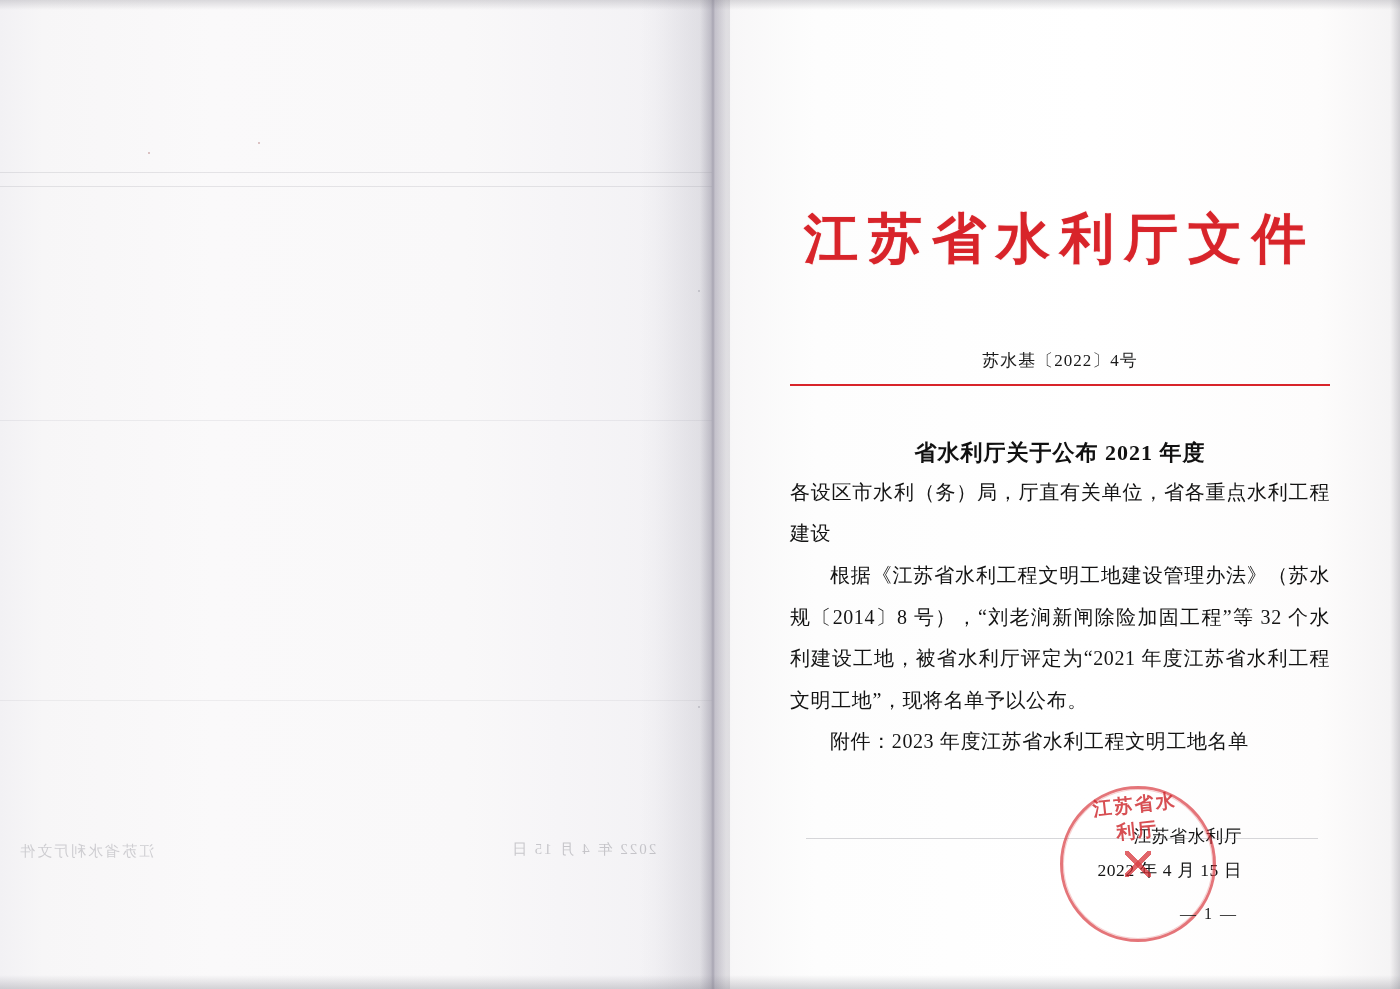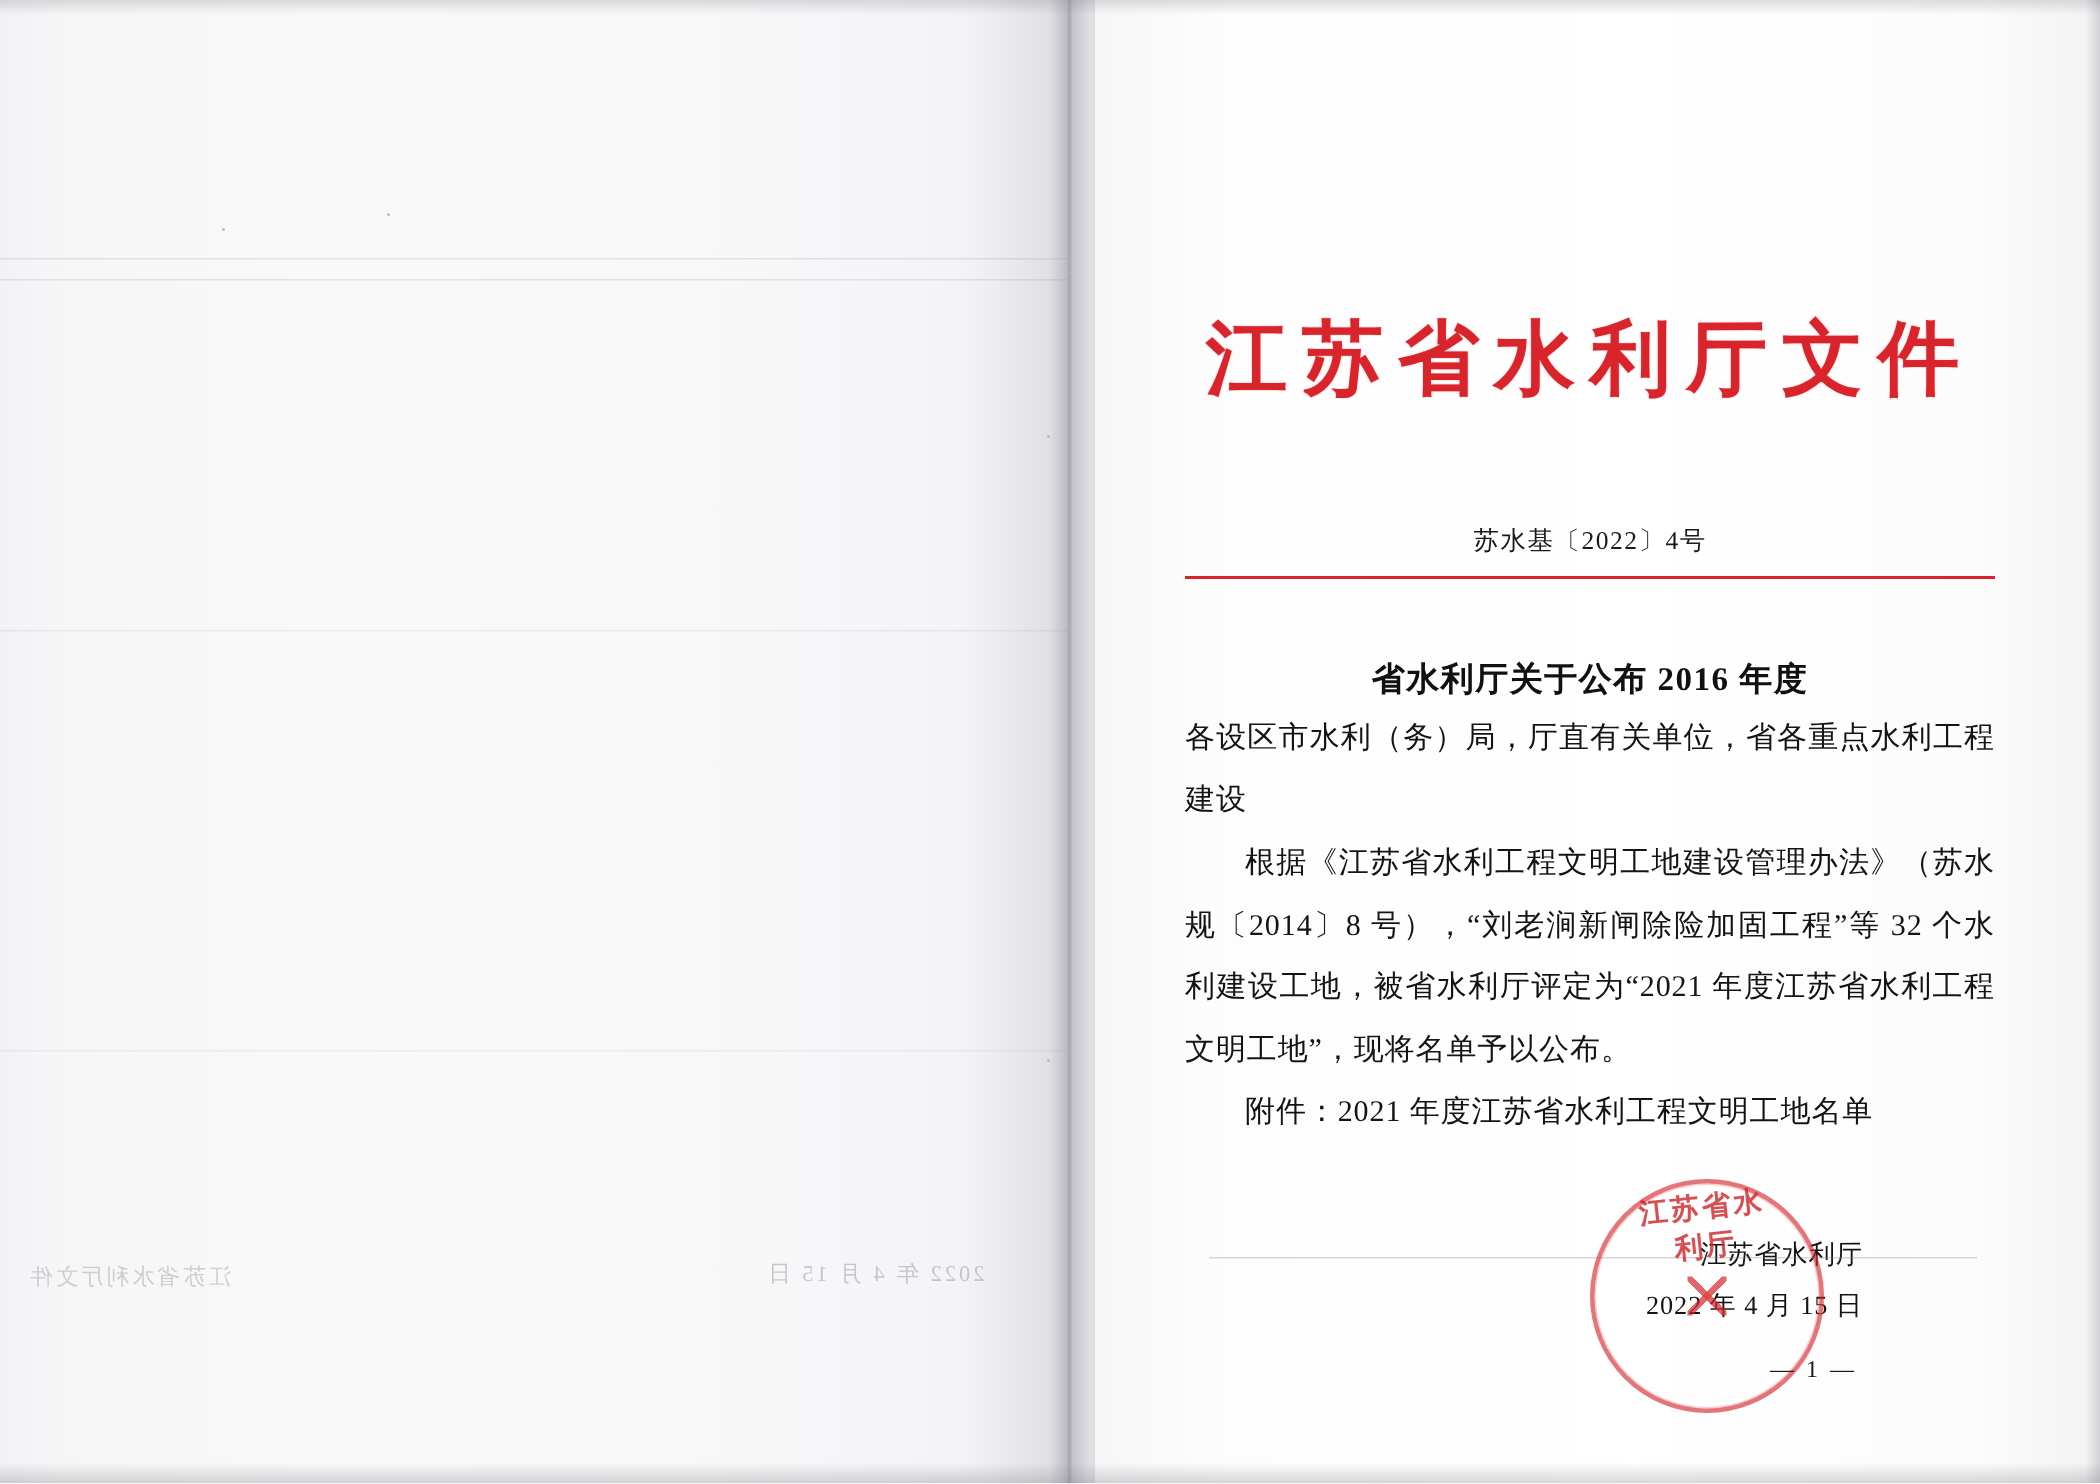--- a/index.html
+++ b/index.html
@@ -231,27 +231,27 @@
 
   <div class="ghost ghost-left-note">江苏省水利厅文件</div>
   <div class="ghost ghost-date">2022 年 4 月 15 日</div>
 
   <div class="doc">
     <div class="masthead">江苏省水利厅文件</div>
     <div class="doc-number">苏水基〔2022〕4号</div>
     <div class="red-rule"></div>
 
     <div class="title">
-      <div>省水利厅关于公布 2016 年度</div>
+      <div>省水利厅关于公布 2021 年度</div>
     </div>
 
     <div class="body">
       <p>各设区市水利（务）局，厅直有关单位，省各重点水利工程建设</p>
       <p class="indent">根据《江苏省水利工程文明工地建设管理办法》（苏水规〔2014〕8 号），“刘老涧新闸除险加固工程”等 32 个水利建设工地，被省水利厅评定为“2021 年度江苏省水利工程文明工地”，现将名单予以公布。</p>
-      <p class="attach">附件：2021 年度江苏省水利工程文明工地名单</p>
+      <p class="attach">附件：2023 年度江苏省水利工程文明工地名单</p>
     </div>
 
     <div class="sig">
       <div>江苏省水利厅</div>
       <div>2022 年 4 月 15 日</div>
     </div>
   </div>
 
   <div class="faint-rule"></div>
   <div class="seal"></div>

